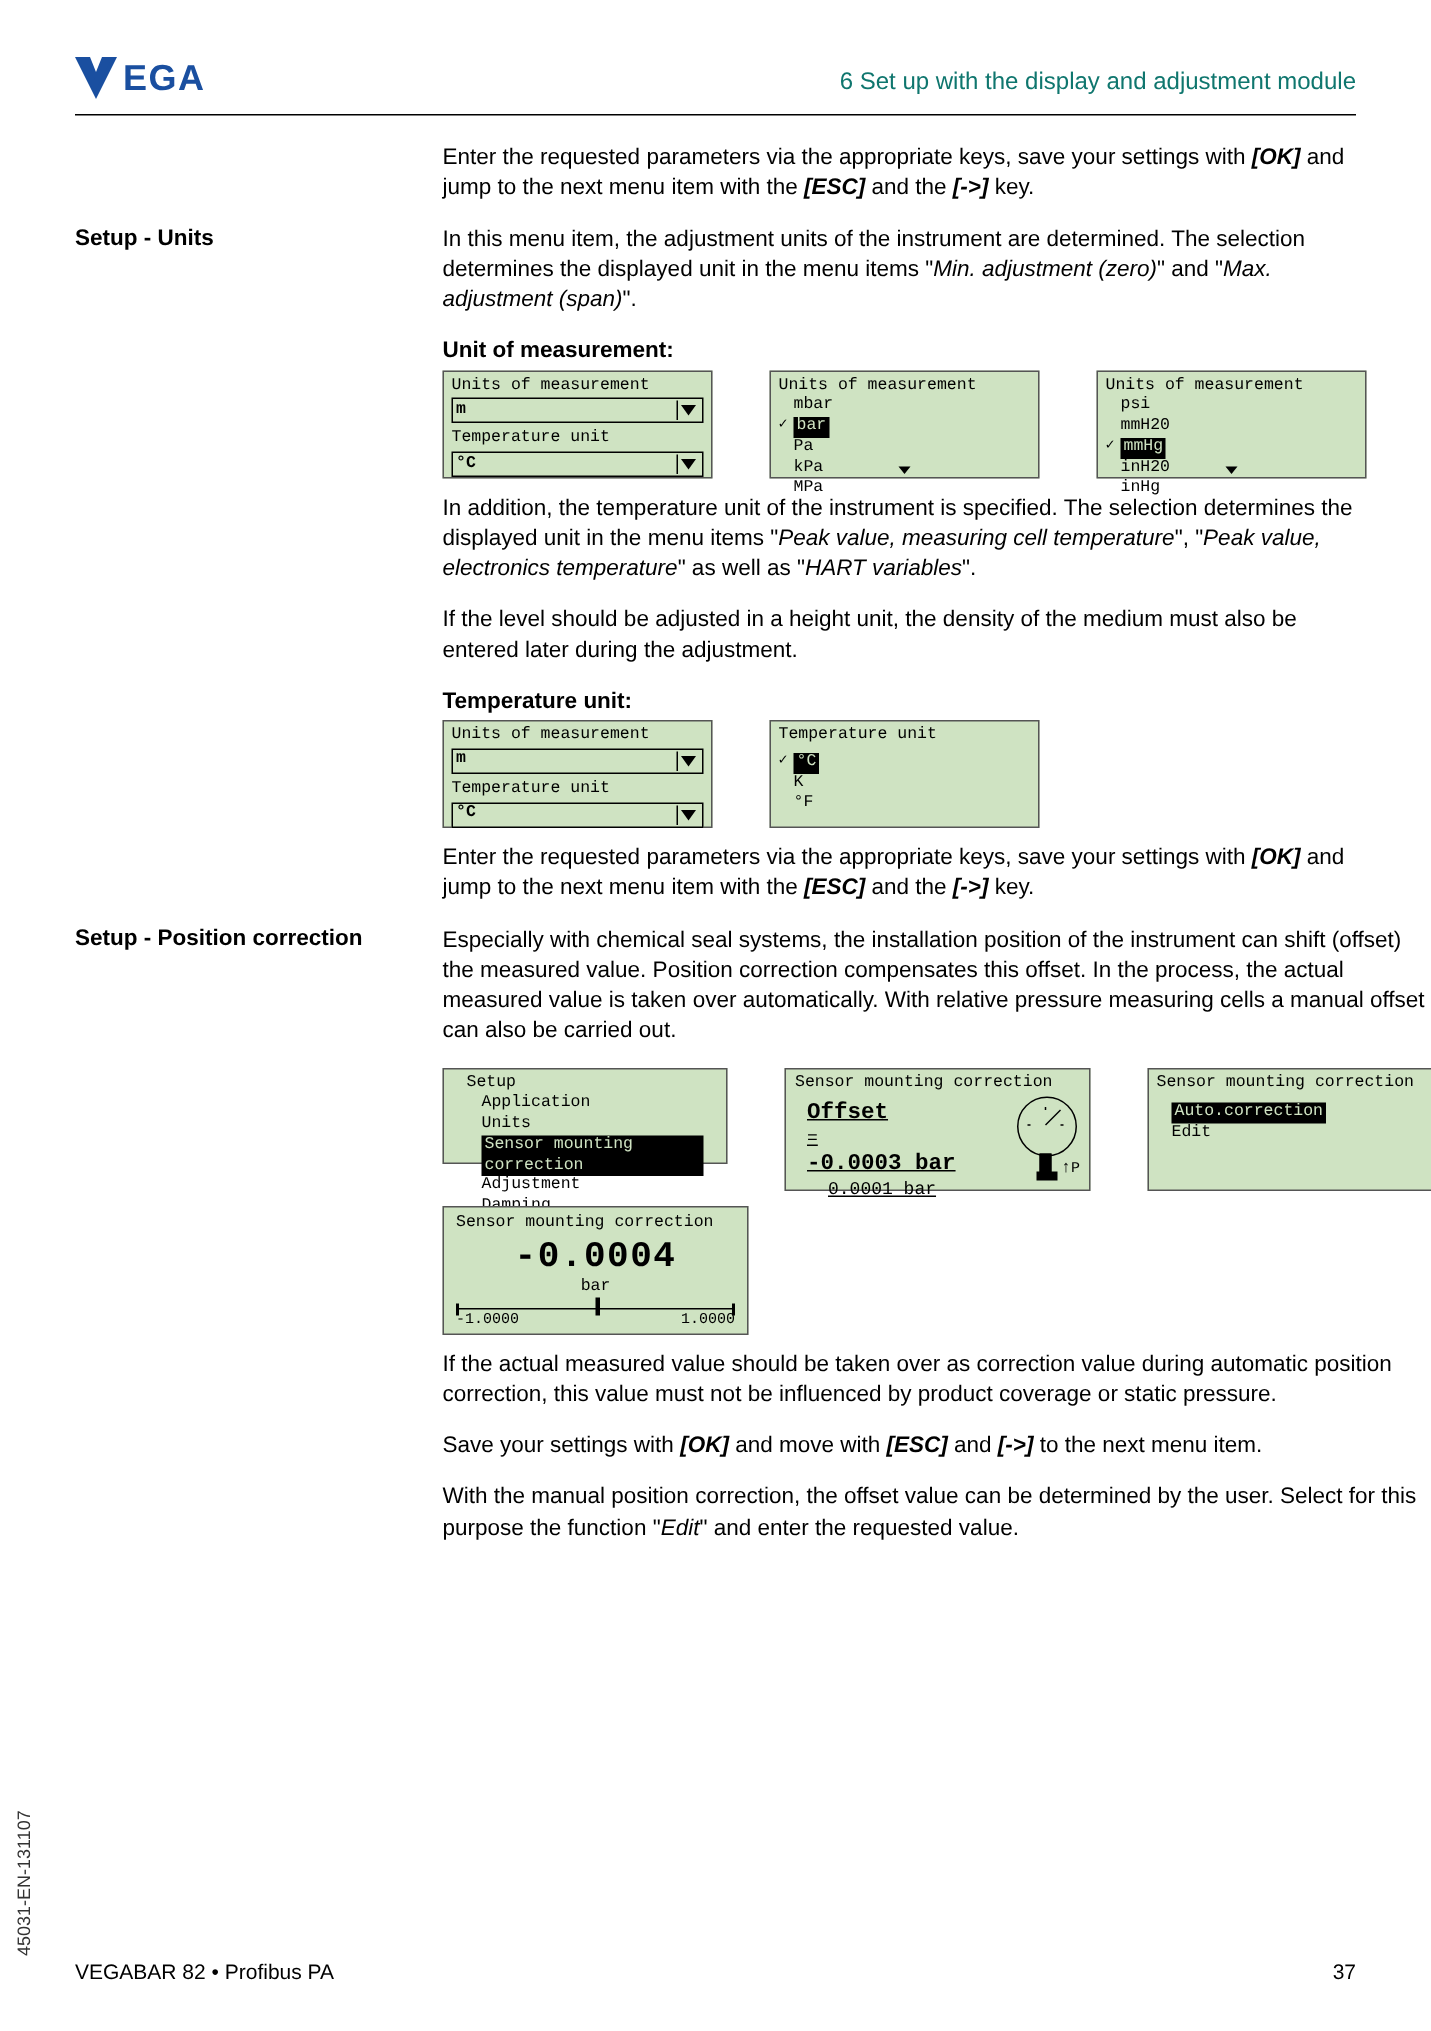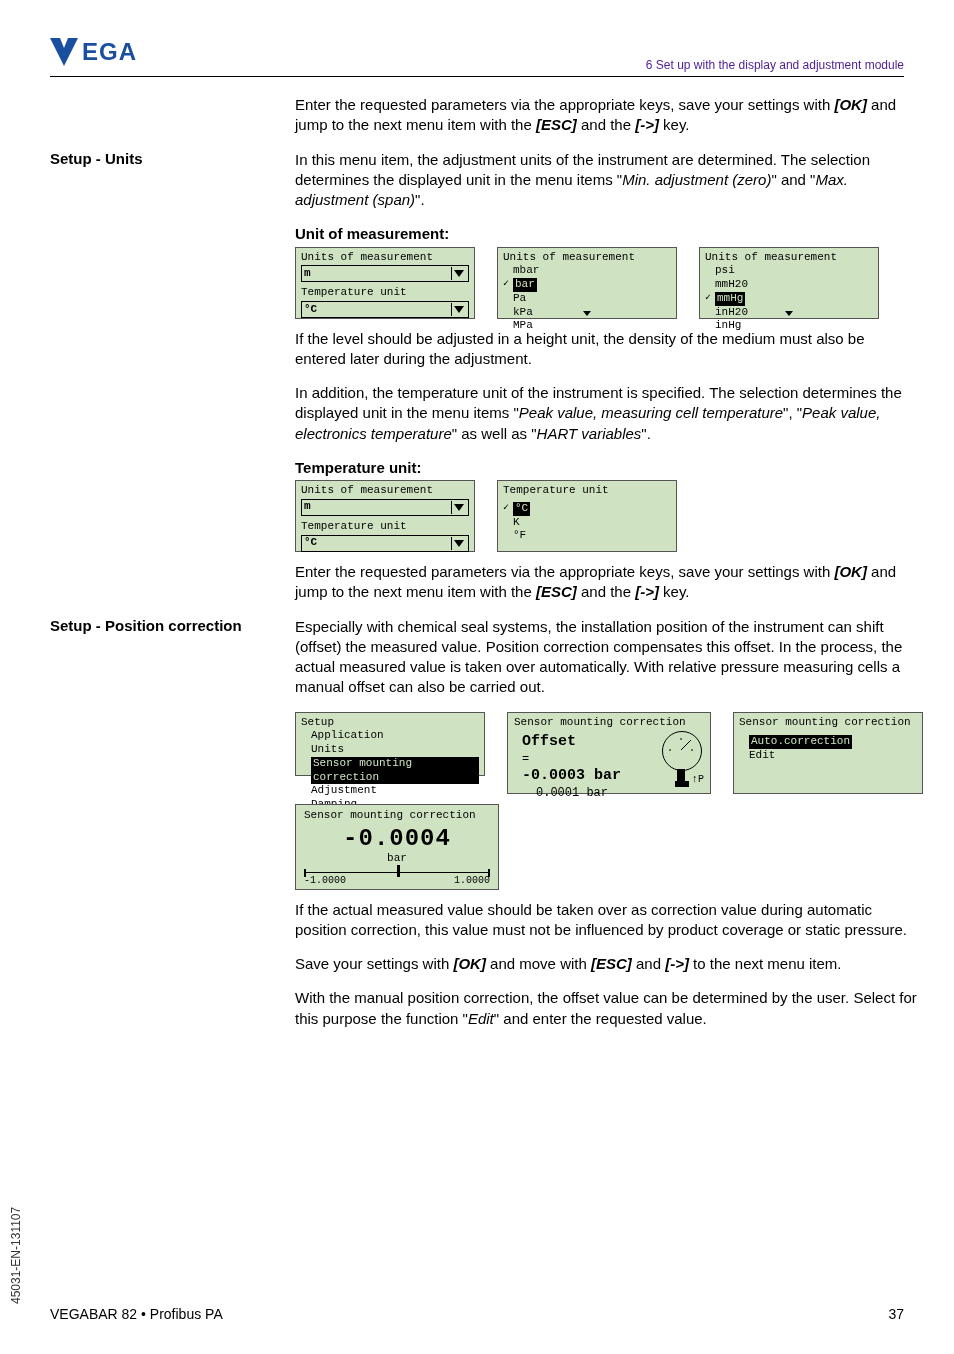--- a/index.html
+++ b/index.html
@@ -25,23 +25,23 @@
     border-bottom: 1px solid #000;
   }
   .logo {
     position: absolute;
     left: 0;
     top: 2px;
   }
   .header-title {
     position: absolute;
     right: 0;
-    top: 22px;
-    font-size: 12px;
-    color: #4c1d95;
+    top: 10px;
+    font-size: 16px;
+    color: #0f766e;
   }
   .sidebar-rotated {
     position: absolute;
     left: 23px;
     bottom: 50px;
     transform: rotate(-90deg);
     transform-origin: left bottom;
     font-size: 12px;
     color: #333;
   }
@@ -77,21 +77,21 @@
     line-height: 1.35;
   }
   .right-col p { margin: 0 0 14px 0; }
   .section-inline-title {
     font-weight: bold;
     margin-bottom: 2px;
   }
   
   .lcd-row {
     display: flex;
-    gap: 22px;
+    gap: 38px;
     margin-bottom: 10px;
   }
   .lcd {
     background: #cfe3c2;
     border: 1px solid #555;
     font-family: "Courier New", monospace;
     font-size: 11px;
     line-height: 1.25;
     color: #000;
     position: relative;
@@ -297,25 +297,25 @@
             <div class="lcd-header">Units of measurement</div>
             <div class="lcd-list-item">psi</div>
             <div class="lcd-list-item">mmH20</div>
             <div class="lcd-list-item lcd-check"><span class="lcd-inverted">mmHg</span></div>
             <div class="lcd-list-item">inH20</div>
             <div class="lcd-list-item">inHg</div>
             <div class="lcd-small-down"></div>
           </div>
         </div>
 
+        <p>
+          <span>In addition, the temperature unit of the instrument is specified. The selection determines the displayed unit in the menu items "</span><em class="keyword">Peak value, measuring cell temperature</em><span>", "</span><em class="keyword">Peak value, electronics temperature</em><span>" as well as "</span><em class="keyword">HART variables</em><span>".</span>
+        </p>
+
         <p>If the level should be adjusted in a height unit, the density of the medium must also be entered later during the adjustment.</p>
-
-        <p>
-          <span>In addition, the temperature unit of the instrument is specified. The selection determines the displayed unit in the menu items "</span><em class="keyword">Peak value, measuring cell temperature</em><span>", "</span><em class="keyword">Peak value, electronics temperature</em><span>" as well as "</span><em class="keyword">HART variables</em><span>".</span>
-        </p>
 
         <div class="section-inline-title">Temperature unit:</div>
 
         <div class="lcd-row">
           <div class="lcd lcd-sm">
             <div class="lcd-header">Units of measurement</div>
             <div class="lcd-select">
               <span>m</span>
               <span class="arrow">
                   <span class="black-arrow-down"></span>
@@ -344,33 +344,33 @@
       </div>
     </div>
 
     <div class="row">
       <div class="left-col">Setup - Position correction</div>
       <div class="right-col">
         <p>Especially with chemical seal systems, the installation position of the instrument can shift (offset) the measured value. Position correction compensates this offset. In the process, the actual measured value is taken over automatically. With relative pressure measuring cells a manual offset can also be carried out.</p>
 
         <div class="lcd-row">
 
-          <div class="lcd" style="width:190px; height:64px; padding:3px 5px;">
+          <div class="lcd" style="width:190px; height:64px; padding:3px 15px;">
             <div class="lcd-header">Setup</div>
             <div class="lcd-list-item">Application</div>
             <div class="lcd-list-item">Units</div>
             <div class="lcd-list-item"><span class="lcd-inverted">Sensor mounting correction</span></div>
             <div class="lcd-list-item">Adjustment</div>
             <div class="lcd-list-item">Damping</div>
             <div class="lcd-small-down"></div>
           </div>
 
           <div class="lcd lcd-offset">
             <div class="lcd-header">Sensor mounting correction</div>
-            <div style="padding-left:8px; padding-top:4px;">
+            <div style="padding-left:8px; padding-top:4px;text-decoration:underline;">
               <div class="lcd-big">Offset</div>
               <div class="lcd-med">=</div>
               <div class="lcd-big">-0.0003 bar</div>
               <div class="lcd-med" style="padding-left:14px;">0.0001 bar</div>
             </div>
             <div class="gauge">
               <svg width="36" height="36" viewBox="0 0 36 36" style="position:absolute;">
                 <line x1="18" y1="18" x2="28" y2="8" stroke="#000" stroke-width="1"></line>
                 <line x1="6" y1="18" x2="8" y2="18" stroke="#000"></line>
                 <line x1="28" y1="18" x2="30" y2="18" stroke="#000"></line>

